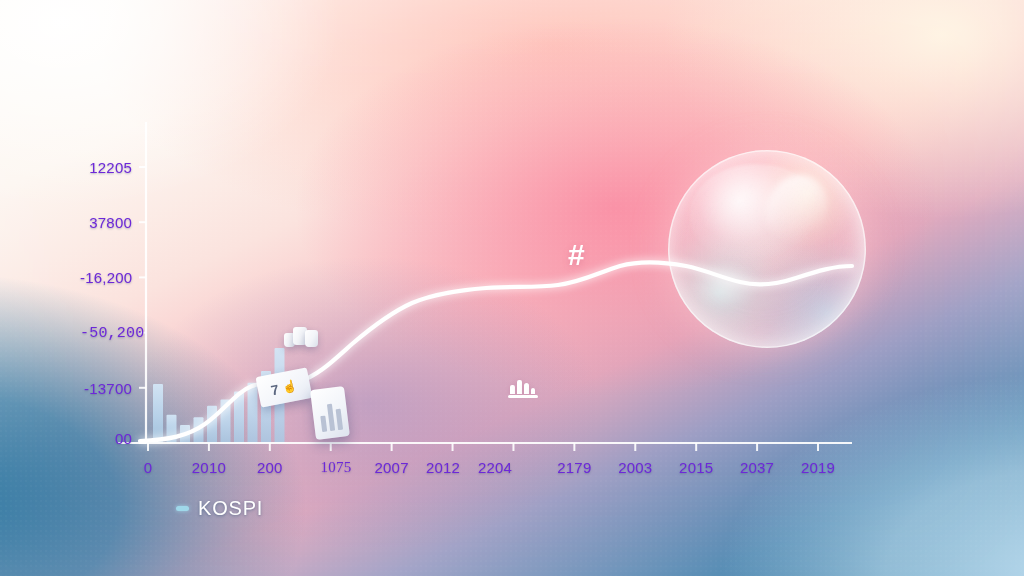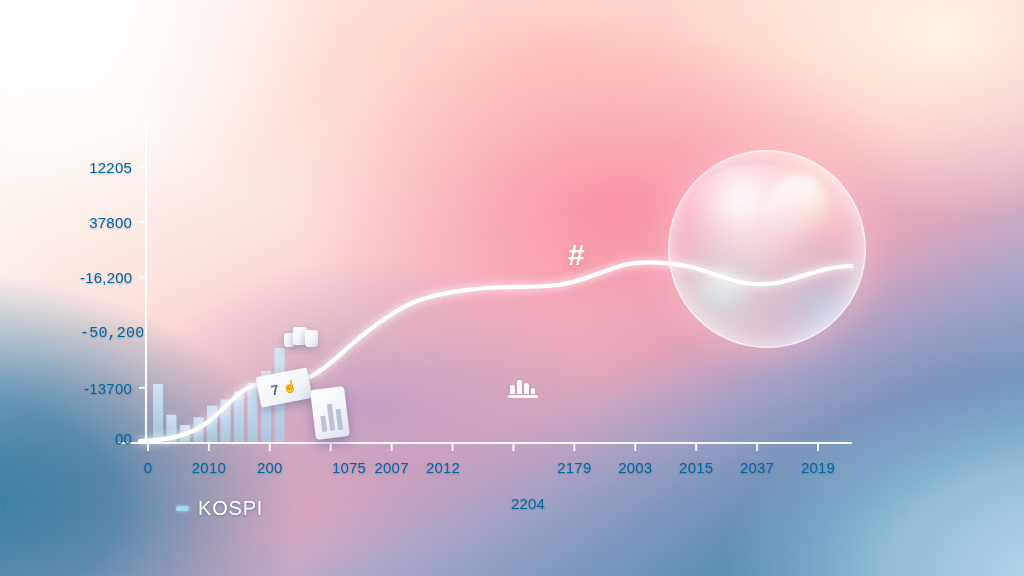--- a/index.html
+++ b/index.html
@@ -72,21 +72,21 @@
   
   #chart-svg {
     position: absolute;
     left: 0; top: 0;
     width: 1024px; height: 576px;
   }
 
   
   .axis-text {
     position: absolute;
-    color: #0369a1;
+    color: #6d28d9;
     font-family: "Liberation Sans", sans-serif;
     white-space: nowrap;
     text-shadow: 0 1px 2px rgba(60,70,110,0.38);
     letter-spacing: 0.2px;
   }
   .ytick-label {
     font-size: 15px;
     text-align: right;
     transform: translateY(-50%);
   }
@@ -365,24 +365,24 @@
       <div class="axis-text ytick-label" style="left: 80px; width: 52px; top: 222.2px;">37800</div>
       <div class="axis-text ytick-label" style="left: 80px; width: 52px; top: 277.4px;">-16,200</div>
       <div class="axis-text ytick-label" style="left: 80px; width: 52px; top: 332.6px; font-family: Liberation Mono, monospace;">-50,200</div>
       <div class="axis-text ytick-label" style="left: 80px; width: 52px; top: 387.8px;">-13700</div>
       <div class="axis-text ytick-label" style="left: 80px; width: 52px; top: 438px;">00</div>
     </div>
   <div id="xlabels">
       <div class="axis-text xtick-label" style="left: 148px; top: 459px;">0</div>
       <div class="axis-text xtick-label" style="left: 208.909px; top: 459px;">2010</div>
       <div class="axis-text xtick-label" style="left: 269.818px; top: 459px;">200</div>
-      <div class="axis-text xtick-label" style="left: 349px; top: 459px;">1075</div>
+      <div class="axis-text xtick-label" style="left: 336px; top: 459px; font-family: Liberation Serif, serif;">1075</div>
       <div class="axis-text xtick-label" style="left: 391.636px; top: 459px;">2007</div>
       <div class="axis-text xtick-label" style="left: 443px; top: 459px;">2012</div>
-      <div class="axis-text xtick-label" style="left: 528px; top: 459px; margin-top: 36px;">2204</div>
+      <div class="axis-text xtick-label" style="left: 495px; top: 459px;">2204</div>
       <div class="axis-text xtick-label" style="left: 574.364px; top: 459px;">2179</div>
       <div class="axis-text xtick-label" style="left: 635.273px; top: 459px;">2003</div>
       <div class="axis-text xtick-label" style="left: 696.182px; top: 459px; text-align: center;">2015</div>
       <div class="axis-text xtick-label" style="left: 757.091px; top: 459px;">2037</div>
       <div class="axis-text xtick-label" style="left: 818px; top: 459px;">2019</div>
     </div>
 
   <div id="cube-cluster" class="decor">
     <div class="cyl c1"></div>
     <div class="cyl c2"></div>

